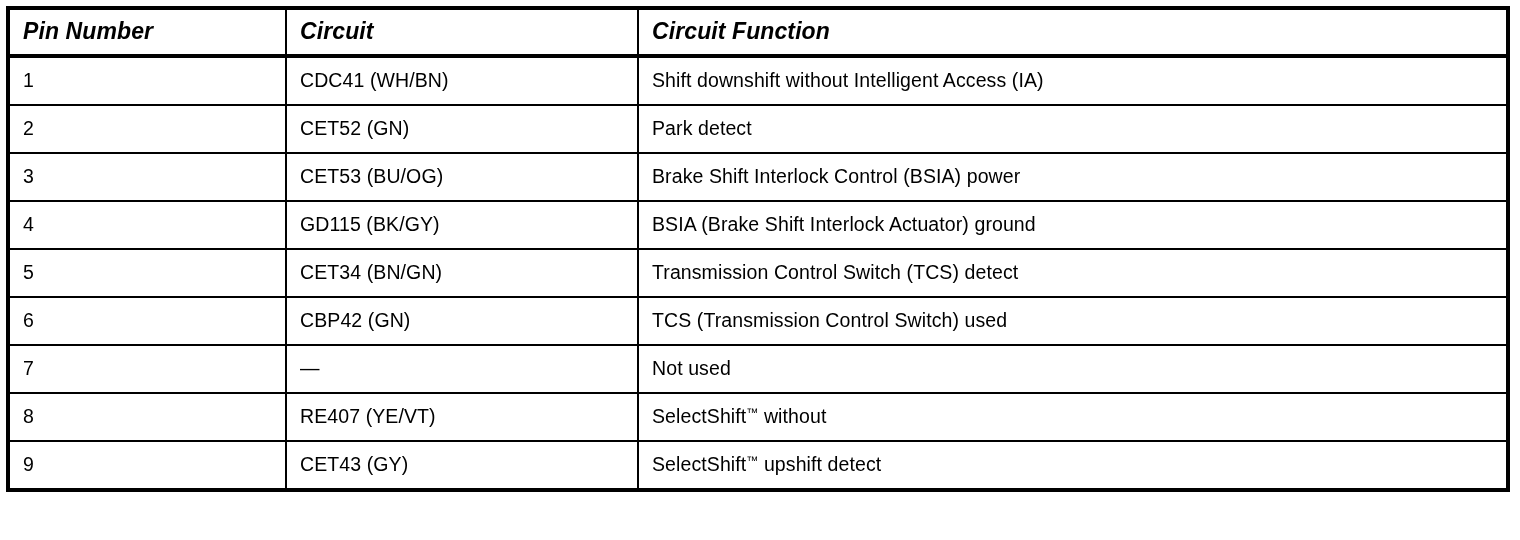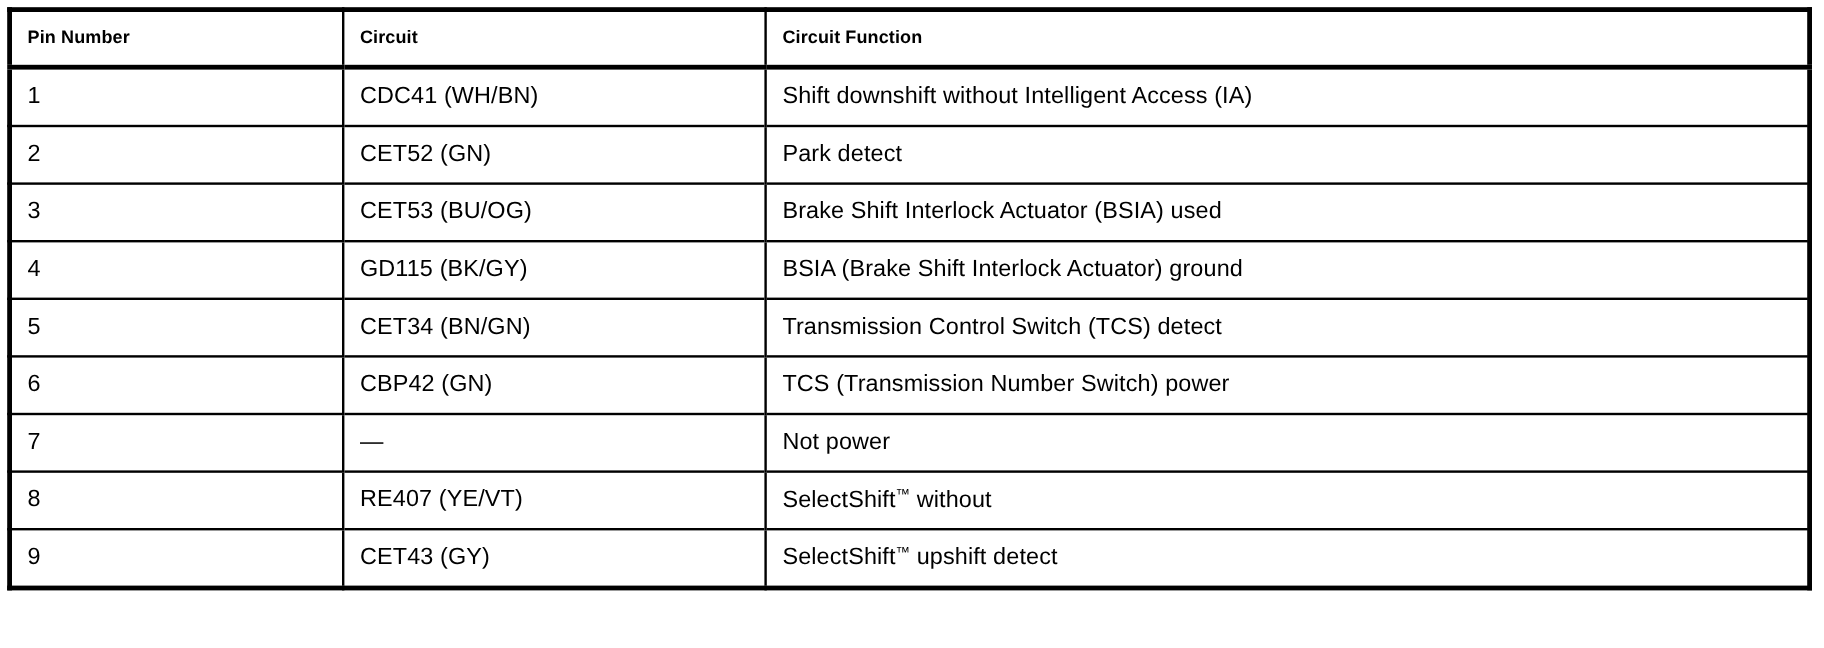--- a/index.html
+++ b/index.html
@@ -43,24 +43,25 @@
   table.pin-table col.col-function { width: 870px; }
 
   table.pin-table thead th {
     border-bottom: 4px solid #000000;
     border-right: 2px solid #000000;
     height: 44px;
     padding: 0 13px;
     text-align: left;
     vertical-align: middle;
     font-weight: bold;
-    font-size: 15px;
+    font-size: 23px;
     line-height: 1.1;
     letter-spacing: 0.1px;
     white-space: nowrap;
+    font-style: italic;
   }
   table.pin-table thead th:last-child {
     border-right: none;
   }
 
   table.pin-table tbody td {
     border-top: 2px solid #000000;
     border-right: 2px solid #000000;
     height: 46px;
     padding: 0 13px;
@@ -110,41 +111,41 @@
           <td>Shift downshift without Intelligent Access (IA)</td>
         </tr>
         <tr>
           <td>2</td>
           <td>CET52 (GN)</td>
           <td>Park detect</td>
         </tr>
         <tr>
           <td>3</td>
           <td>CET53 (BU/OG)</td>
-          <td>Brake Shift Interlock Actuator (BSIA) used</td>
+          <td>Brake Shift Interlock Control (BSIA) power</td>
         </tr>
         <tr>
           <td>4</td>
           <td>GD115 (BK/GY)</td>
           <td>BSIA (Brake Shift Interlock Actuator) ground</td>
         </tr>
         <tr>
           <td>5</td>
           <td>CET34 (BN/GN)</td>
           <td>Transmission Control Switch (TCS) detect</td>
         </tr>
         <tr>
           <td>6</td>
           <td>CBP42 (GN)</td>
-          <td>TCS (Transmission Number Switch) power</td>
+          <td>TCS (Transmission Control Switch) used</td>
         </tr>
         <tr>
           <td>7</td>
           <td>—</td>
-          <td>Not power</td>
+          <td>Not used</td>
         </tr>
         <tr>
           <td>8</td>
           <td>RE407 (YE/VT)</td>
           <td><span>SelectShift</span><span class="tm">™</span><span> without</span></td>
         </tr>
         <tr>
           <td>9</td>
           <td>CET43 (GY)</td>
           <td><span>SelectShift</span><span class="tm">™</span><span> upshift detect</span></td>

